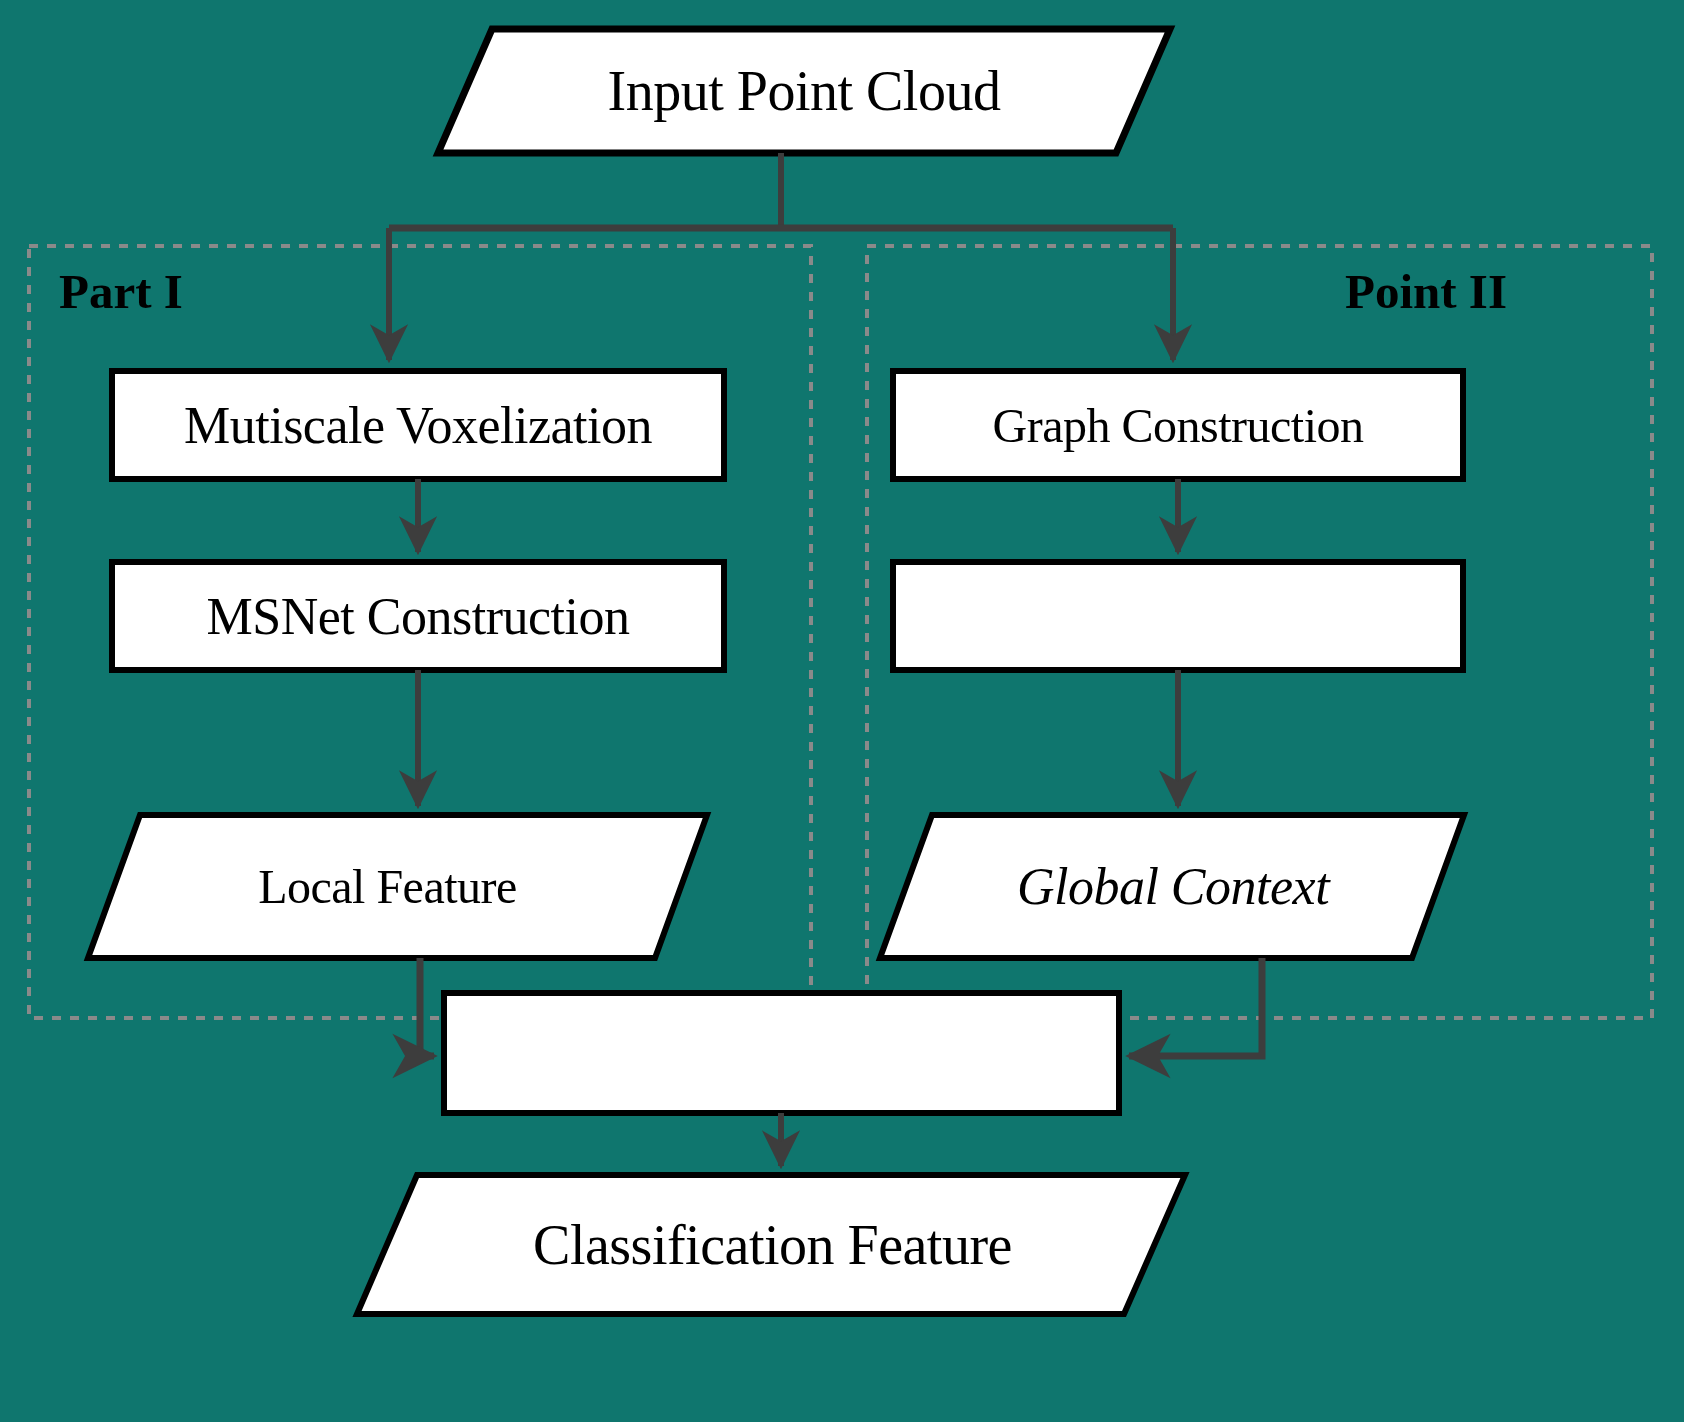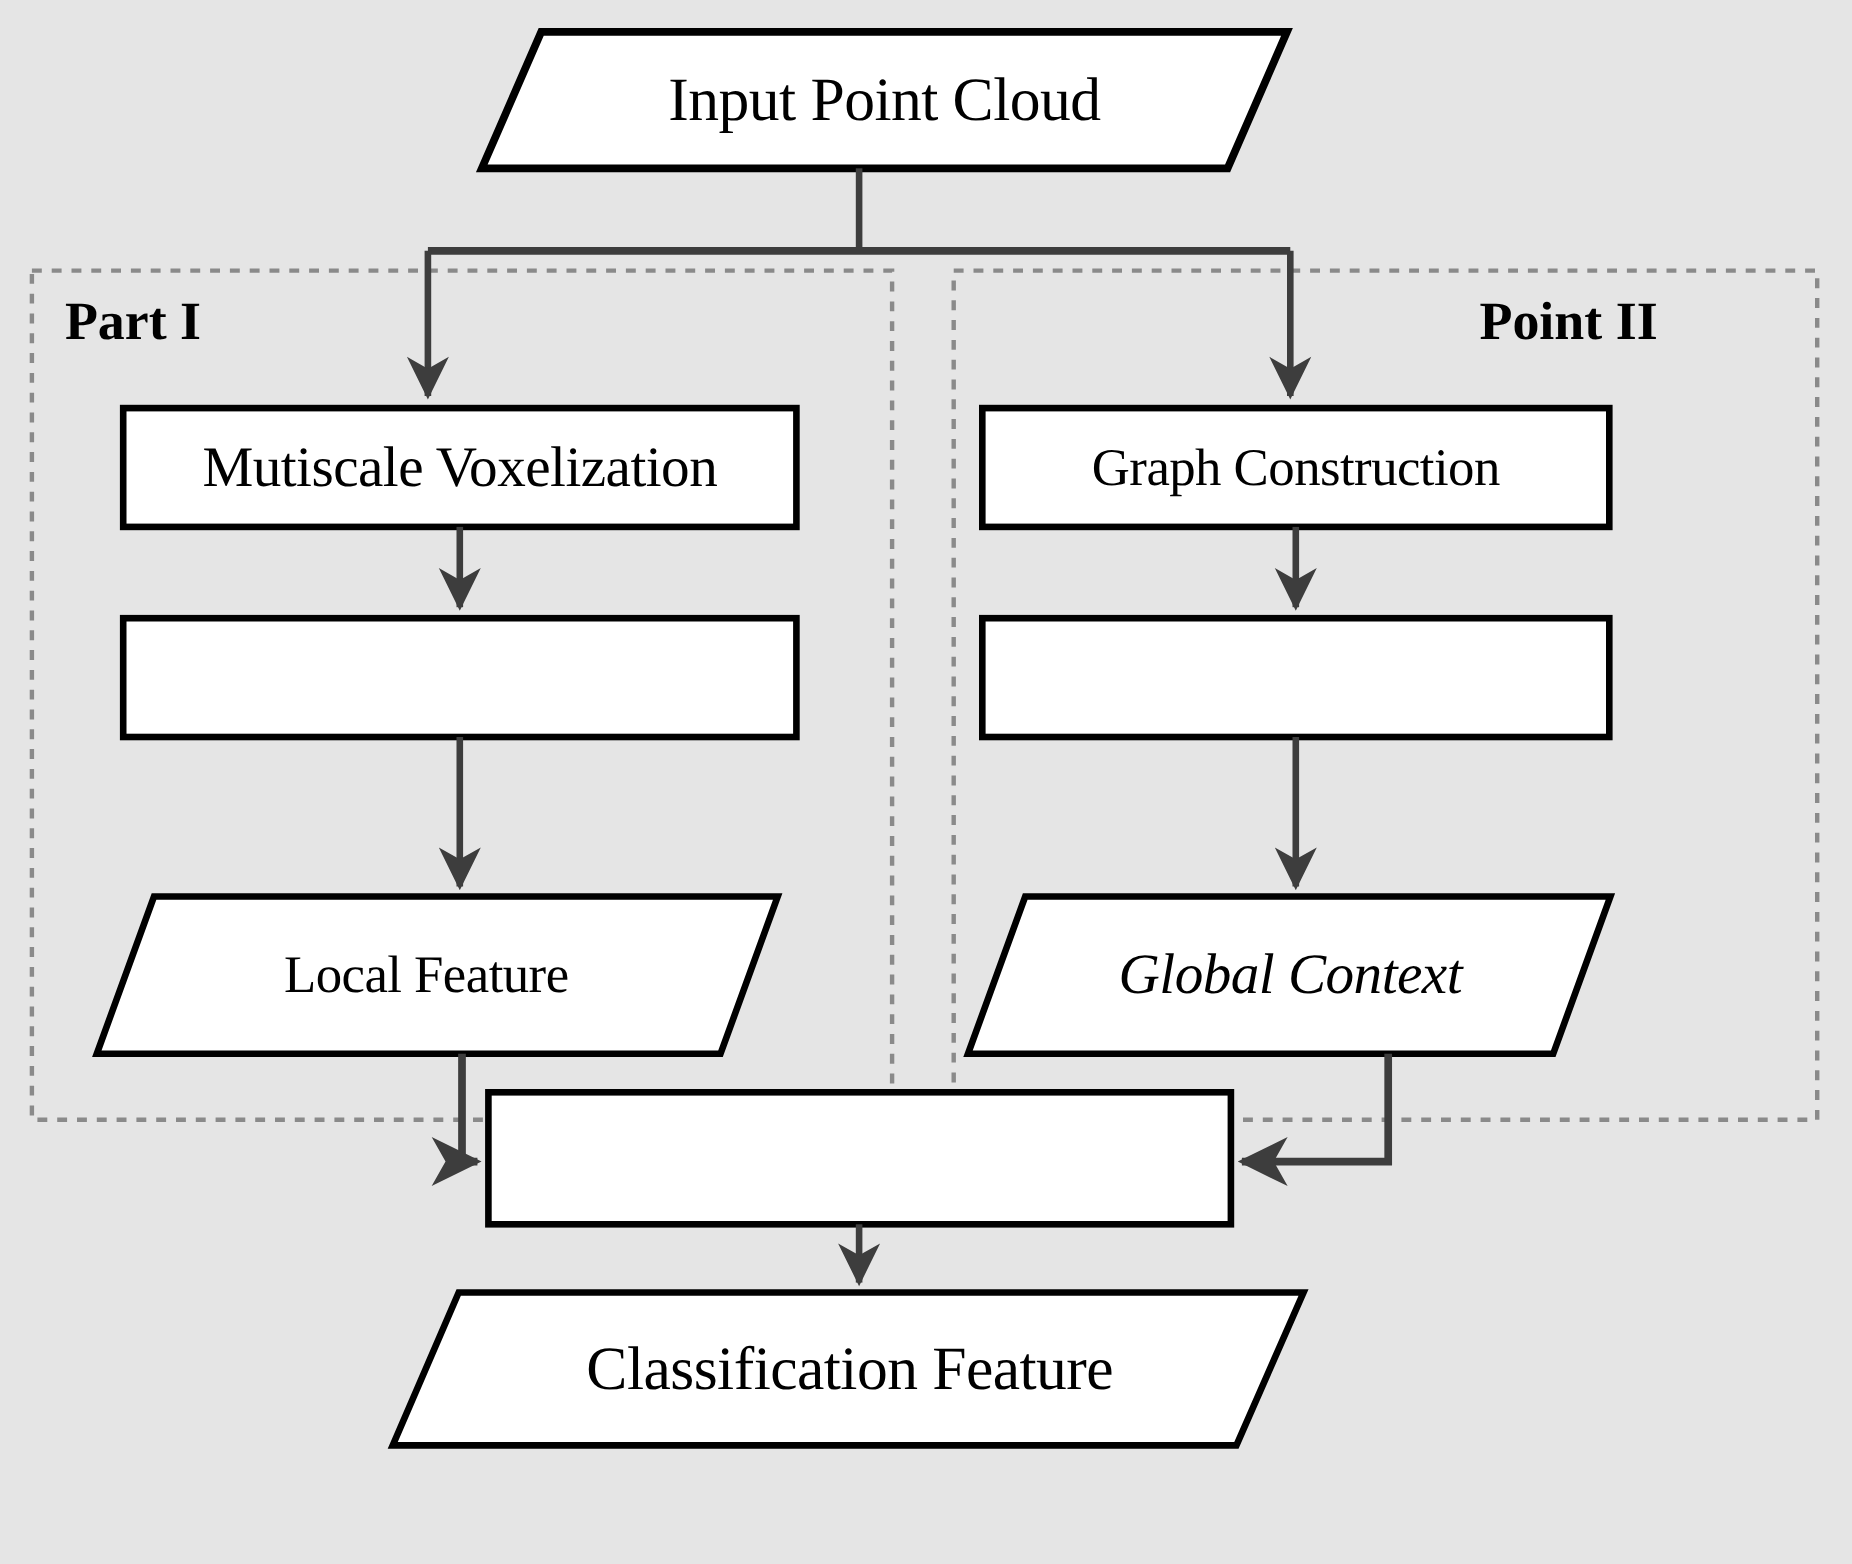--- a/index.html
+++ b/index.html
@@ -4,21 +4,21 @@
 <style>
   html, body {
     margin: 0;
     padding: 0;
     background: #ffffff;
   }
   #stage {
     position: relative;
     width: 1684px;
     height: 1422px;
-    background: #e5e5e5;
+    background: #0f766e;
     overflow: hidden;
     font-family: "Liberation Serif", "DejaVu Serif", serif;
   }
   #diagram-svg {
     position: absolute;
     left: 0;
     top: 0;
     width: 1684px;
     height: 1422px;
   }
@@ -101,20 +101,21 @@
   </svg>
 
   <div class="node-label" style="left:438px; top:29px; width:732px; height:124px; font-size:56px;">Input Point Cloud</div>
 
   <div class="group-label" style="left:59px; top:263px;">Part I</div>
 
   <div class="group-label" style="left:1345px; top:263px;">Point II</div>
 
   <div class="node-label" style="left:112px; top:371px; width:612px; height:108px; font-size:52px;">Mutiscale Voxelization</div>
 
+  <div class="node-label" style="left:112px; top:562px; width:612px; height:108px; font-size:52px;">MSNet Construction</div>
 
   <div class="node-label" style="left:100px; top:815px; width:575px; height:143px; font-size:48px;">Local Feature</div>
 
   <div class="node-label" style="left:893px; top:371px; width:570px; height:108px; font-size:48px;">Graph Construction</div>
 
 
   <div class="node-label" style="left:903px; top:815px; width:540px; height:143px; font-size:52px;font-style:italic;">Global Context</div>
 
 
   <div class="node-label" style="left:385px; top:1175px; width:775px; height:139px; font-size:56px;">Classification Feature</div>

